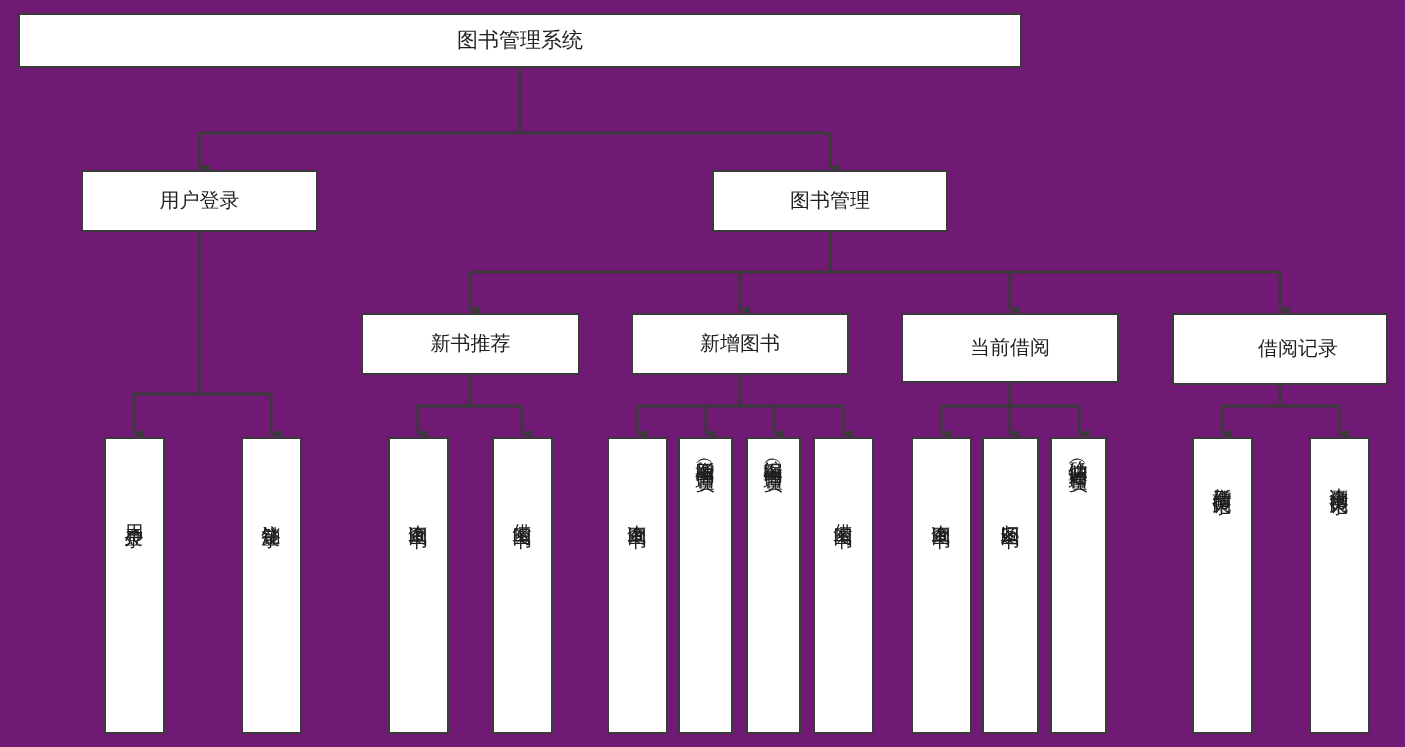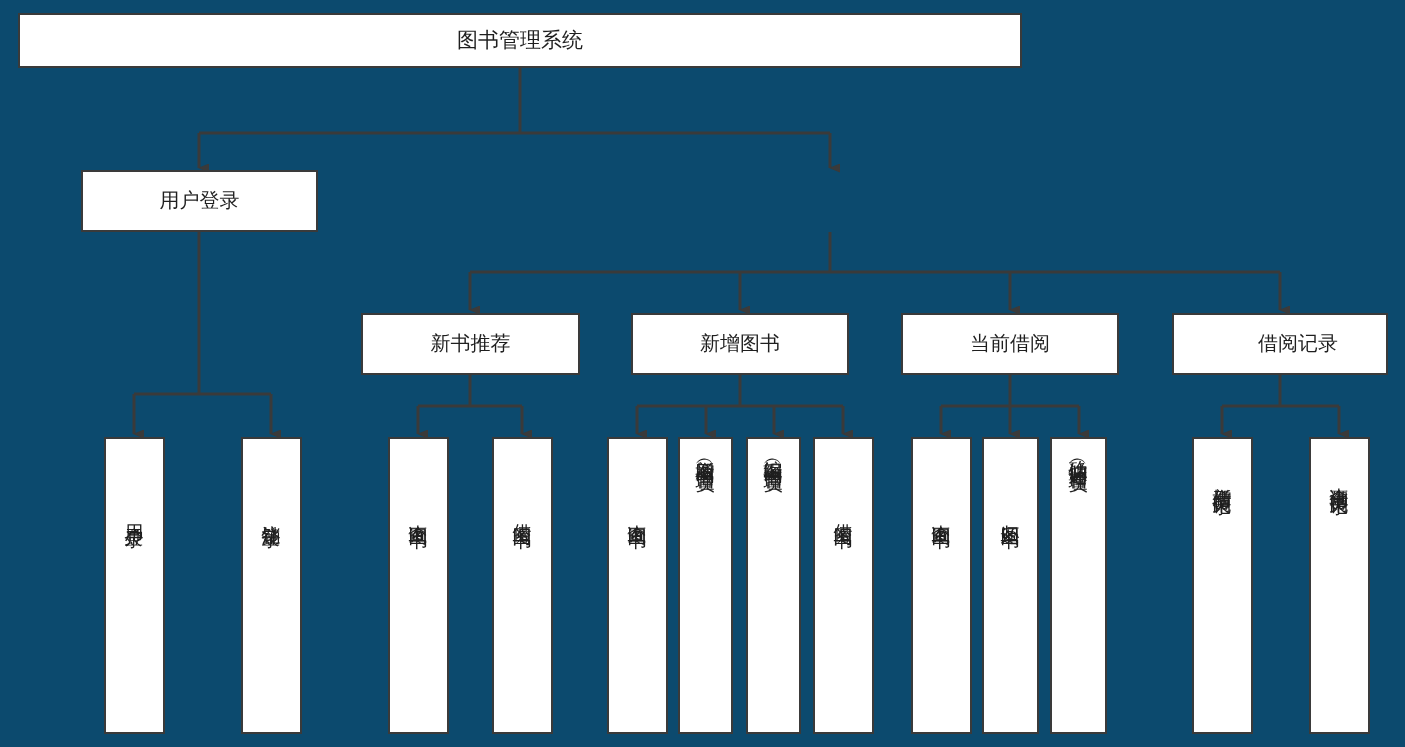--- a/index.html
+++ b/index.html
@@ -10,21 +10,21 @@
   body {
     width: 1405px;
     height: 747px;
     font-family: "DejaVu Sans", "Liberation Sans", sans-serif;
     overflow: hidden;
   }
   #diagram-root {
     position: relative;
     width: 1405px;
     height: 747px;
-    background: #0c4a6e;
+    background: #701a75;
   }
   svg.connectors {
     position: absolute;
     left: 0;
     top: 0;
     width: 1405px;
     height: 747px;
     pointer-events: none;
   }
   .node {
@@ -129,31 +129,34 @@
     </g>
   </svg>
 
   <div class="node horizontal" id="node-root" style="left:18px; top:13px; width:1004px; height:55px;">
     <span class="label">图书管理系统</span>
   </div>
 
   <div class="node horizontal level2" style="left:81px; top:170px; width:237px; height:62px;">
     <span class="label">用户登录</span>
   </div>
+  <div class="node horizontal level2" style="left:712px; top:170px; width:236px; height:62px;">
+    <span class="label">图书管理</span>
+  </div>
 
   <div class="node horizontal level3" style="left:361px; top:313px; width:219px; height:62px;">
     <span class="label">新书推荐</span>
   </div>
   <div class="node horizontal level3" style="left:631px; top:313px; width:218px; height:62px;">
     <span class="label">新增图书</span>
   </div>
-  <div class="node horizontal level3" style="left:901px; top:313px; width:218px; height:62px;">
+  <div class="node horizontal level3" style="left:901px; top:313px; width:218px; height:70px;">
     <span class="label">当前借阅</span>
   </div>
-  <div class="node horizontal level3" style="left:1172px; top:313px; width:216px; height:62px;padding-left:36px;">
+  <div class="node horizontal level3" style="left:1172px; top:313px; width:216px; height:72px;padding-left:36px;">
     <span class="label">借阅记录</span>
   </div>
 
   <div class="node vertical leaf" style="left:104px; top:437px; width:61px; height:297px; padding-top:70px;">
     <span class="label">用户登录</span>
   </div>
   <div class="node vertical leaf" style="left:241px; top:437px; width:61px; height:297px; padding-top:70px;">
     <span class="label">注销登录</span>
   </div>
 

